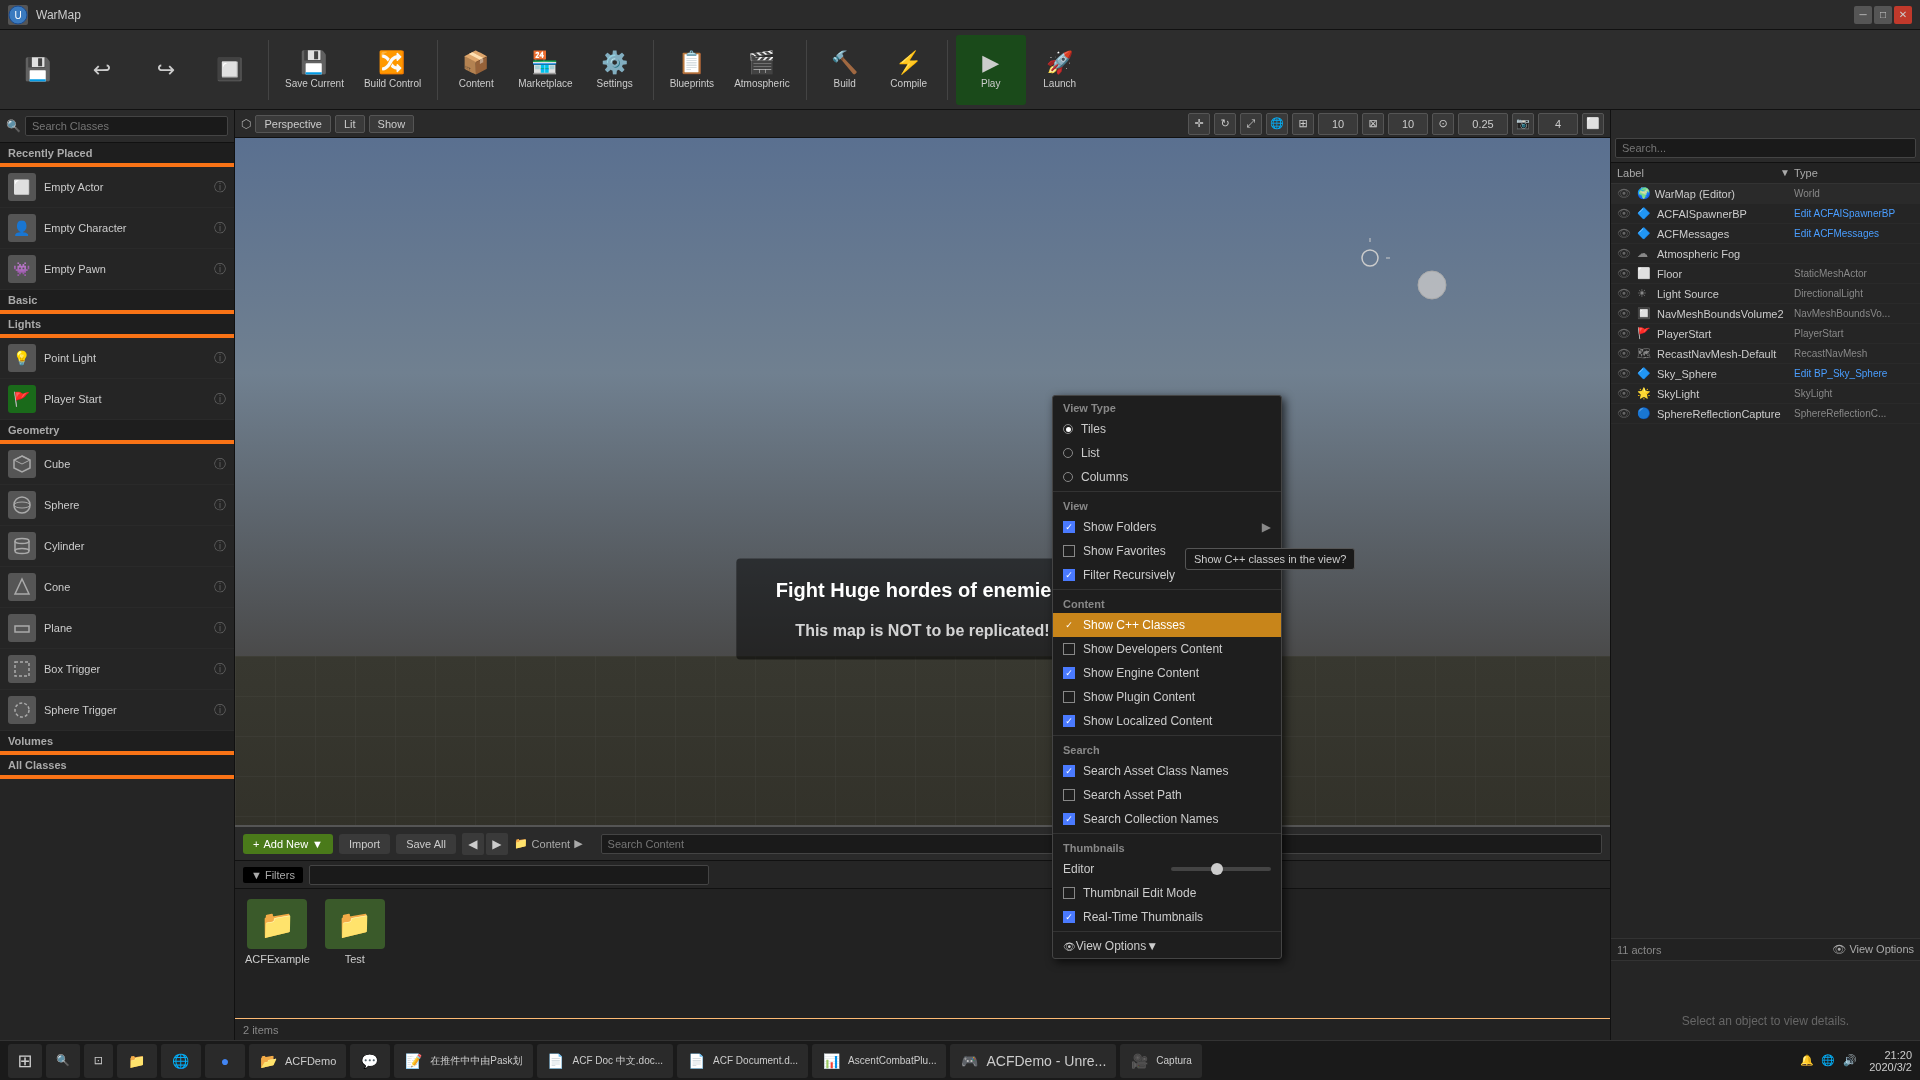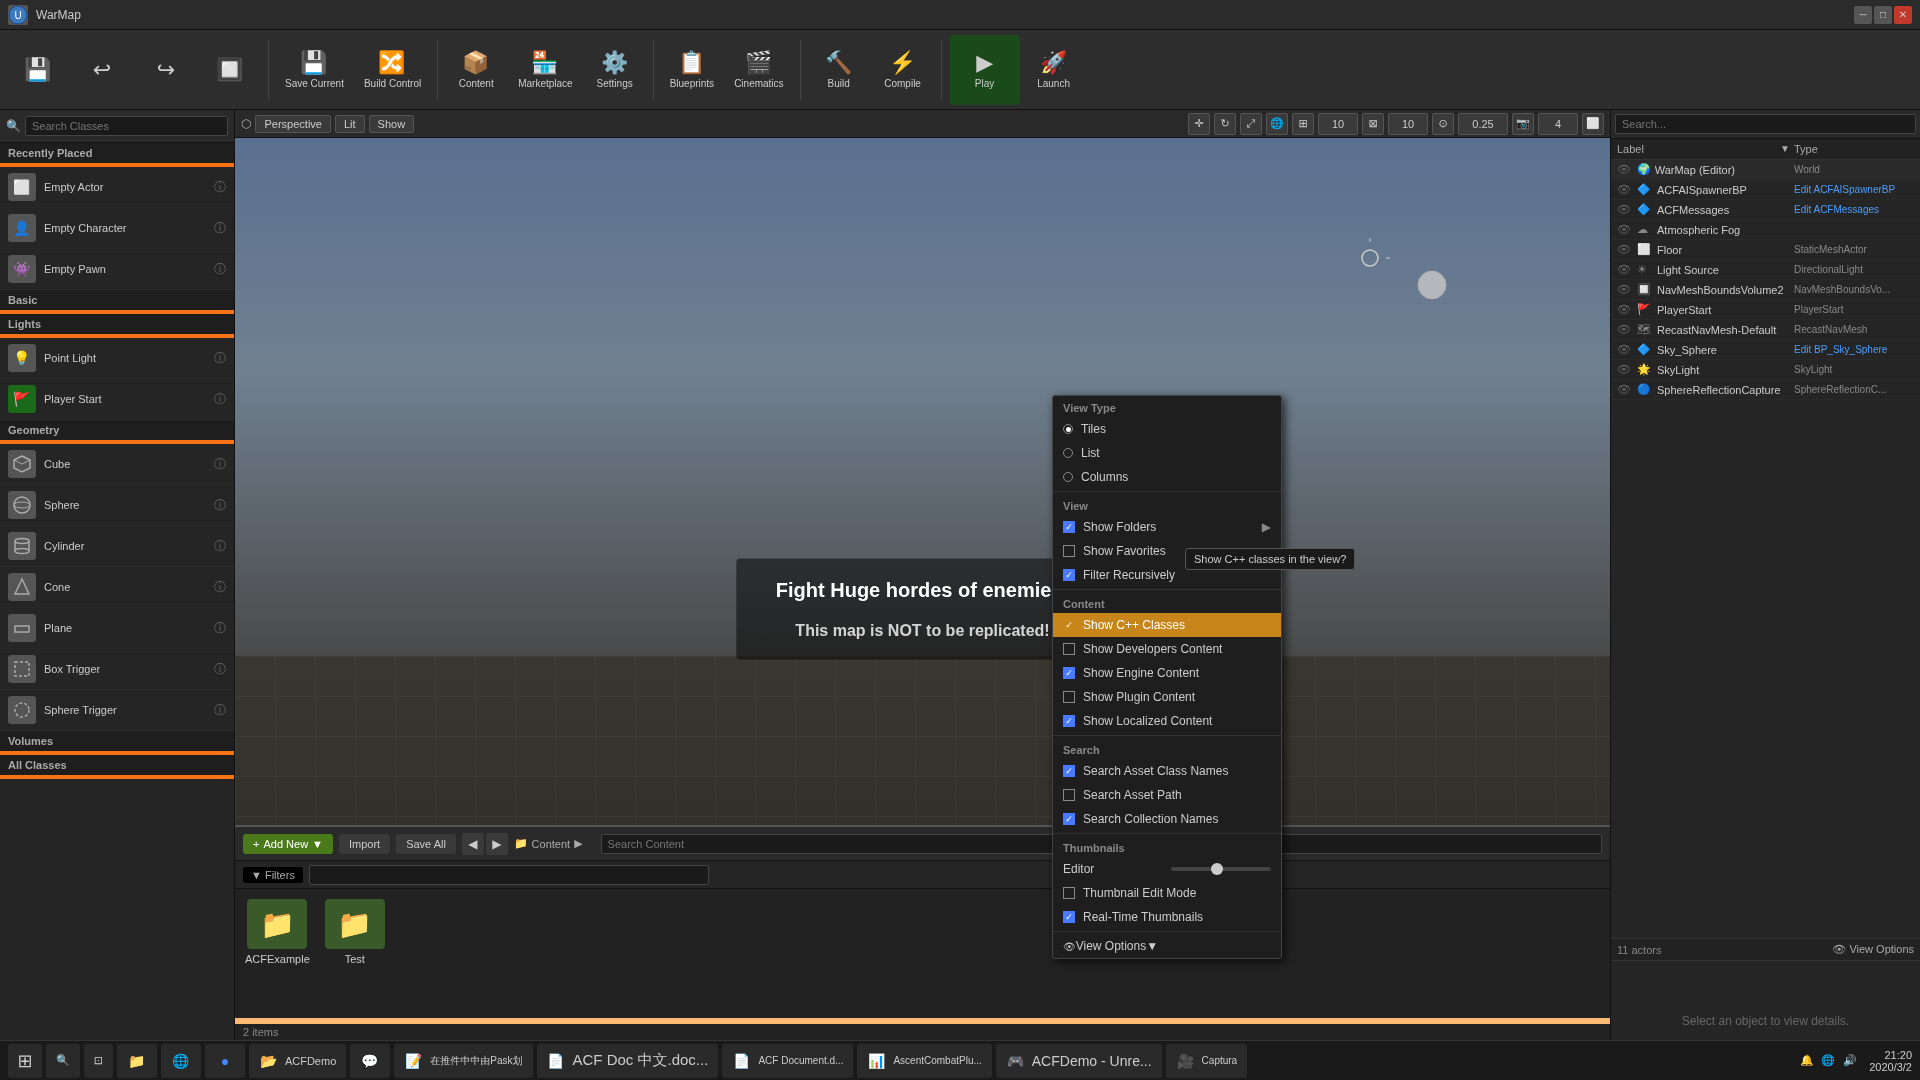--- a/index.html
+++ b/index.html
@@ -72,21 +72,21 @@
     .nav-arrow { width: 22px; height: 22px; background: #3a3a3a; border-radius: 2px; display: flex; align-items: center; justify-content: center; cursor: pointer; color: #ccc; font-size: 12px; }
     .breadcrumb { display: flex; align-items: center; gap: 4px; color: #aaa; font-size: 11px; }
     .content-search { margin-left: 12px; flex: 1; }
     .content-search input { width: 100%; background: #1a1a1a; border: 1px solid #444; border-radius: 2px; color: #ccc; padding: 3px 6px; font-size: 11px; outline: none; }
     #content-filter-bar { height: 28px; background: #252525; display: flex; align-items: center; padding: 0 8px; gap: 6px; border-bottom: 1px solid #111; }
     .filter-btn { background: #000000; color: #aaa; padding: 2px 8px; border-radius: 2px; cursor: pointer; font-size: 11px; }
     #content-area { flex: 1; display: flex; align-items: flex-start; padding: 10px; gap: 15px; overflow-x: auto; }
     .content-folder { display: flex; flex-direction: column; align-items: center; gap: 4px; cursor: pointer; }
     .content-folder .folder-icon { width: 60px; height: 50px; background: #3a5a2a; border-radius: 4px; display: flex; align-items: center; justify-content: center; font-size: 28px; }
     .content-folder .folder-name { font-size: 11px; color: #ccc; }
-    #content-status { height: 22px; background: #222; display: flex; align-items: center; padding: 0 8px; border-top: 6px solid #fdba74; font-size: 11px; color: #888; }
+    #content-status { height: 22px; background: #222; display: flex; align-items: center; padding: 0 8px; border-top: 1px solid #fdba74; font-size: 11px; color: #888; }
 
     
     #context-menu { position: absolute; width: 230px; background: #1e1e1e; border: 1px solid #444; border-radius: 3px; z-index: 100; box-shadow: 3px 3px 10px rgba(0,0,0,0.7); }
     .menu-section-title { padding: 6px 10px 3px; color: #888; font-size: 11px; font-weight: bold; }
     .menu-item { display: flex; align-items: center; padding: 5px 10px; cursor: pointer; font-size: 12px; color: #ccc; }
     .menu-item.highlighted { background: #c8851a; color: #fff; }
     .menu-item .radio-dot { width: 10px; height: 10px; border-radius: 50%; border: 1px solid #888; margin-right: 8px; display: flex; align-items: center; justify-content: center; }
     .menu-item .radio-dot.filled::after { content: ''; width: 5px; height: 5px; border-radius: 50%; background: #fff; display: block; }
     .menu-item .checkbox { width: 12px; height: 12px; border: 1px solid #888; margin-right: 8px; display: flex; align-items: center; justify-content: center; font-size: 9px; }
     .menu-item .checkbox.checked { background: #4a7aff; border-color: #4a7aff; color: #fff; }
@@ -168,21 +168,21 @@
     <span class="icon">⚙️</span>
     <span>Settings</span>
   </div>
   <div class="toolbar-divider"></div>
   <div class="toolbar-btn">
     <span class="icon">📋</span>
     <span>Blueprints</span>
   </div>
   <div class="toolbar-btn">
     <span class="icon">🎬</span>
-    <span>Cinematics</span>
+    <span>Atmospheric</span>
   </div>
   <div class="toolbar-divider"></div>
   <div class="toolbar-btn">
     <span class="icon">🔨</span>
     <span>Build</span>
   </div>
   <div class="toolbar-btn">
     <span class="icon">⚡</span>
     <span>Compile</span>
   </div>
@@ -392,21 +392,21 @@
           <text x="46" y="12" fill="#0f0" font-size="9">Y</text>
           <text x="3" y="48" fill="#44f" font-size="9">Z</text>
           <circle cx="30" cy="30" r="2" fill="#fff"></circle>
         </svg>
       </div>
     </div>
   </div>
 
   <div id="right-panel">
     <div class="search-row">
-      <input type="text" style="background: rgb(26, 26, 26); border: 1px solid rgb(68, 68, 68); border-radius: 2px; color: rgb(204, 204, 204); padding: 3px 6px; font-size: 11px; outline: none; flex: 1 1 0%; width: 100%;" placeholder="Search...">
+      <input type="text" style="background: rgb(26, 26, 26); border: 1px solid rgb(68, 68, 68); border-radius: 2px; color: rgb(204, 204, 204); padding: 3px 6px; font-size: 11px; outline: none; flex: 1 1 0%; width: 100%; margin-top: 24px;" placeholder="Search...">
     </div>
     <div class="outliner-header">
       <span class="col-label">Label</span>
       <span style="font-size:10px; margin-left:auto; margin-right:4px; cursor:pointer;">▼</span>
       <span class="col-type">Type</span>
     </div>
     <div class="outliner-list scrollbar-style">
 
       <div class="outliner-item" style="background:#2a2a2a;">
         <span class="eye-icon">👁</span>
@@ -662,21 +662,21 @@
   </div>
   <div class="taskbar-app">
     <span class="app-icon">💬</span>
   </div>
   <div class="taskbar-app">
     <span class="app-icon">📝</span>
     <span style="font-size:10px;">在推件中中由Pask划</span>
   </div>
   <div class="taskbar-app">
     <span class="app-icon">📄</span>
-    <span style="font-size:15px;">ACF Doc 中文.doc...</span>
+    <span style="font-size:10px;">ACF Doc 中文.doc...</span>
   </div>
   <div class="taskbar-app">
     <span class="app-icon">📄</span>
     <span style="font-size:10px;">ACF Document.d...</span>
   </div>
   <div class="taskbar-app">
     <span class="app-icon">📊</span>
     <span style="font-size:10px;">AscentCombatPlu...</span>
   </div>
   <div class="taskbar-app">

